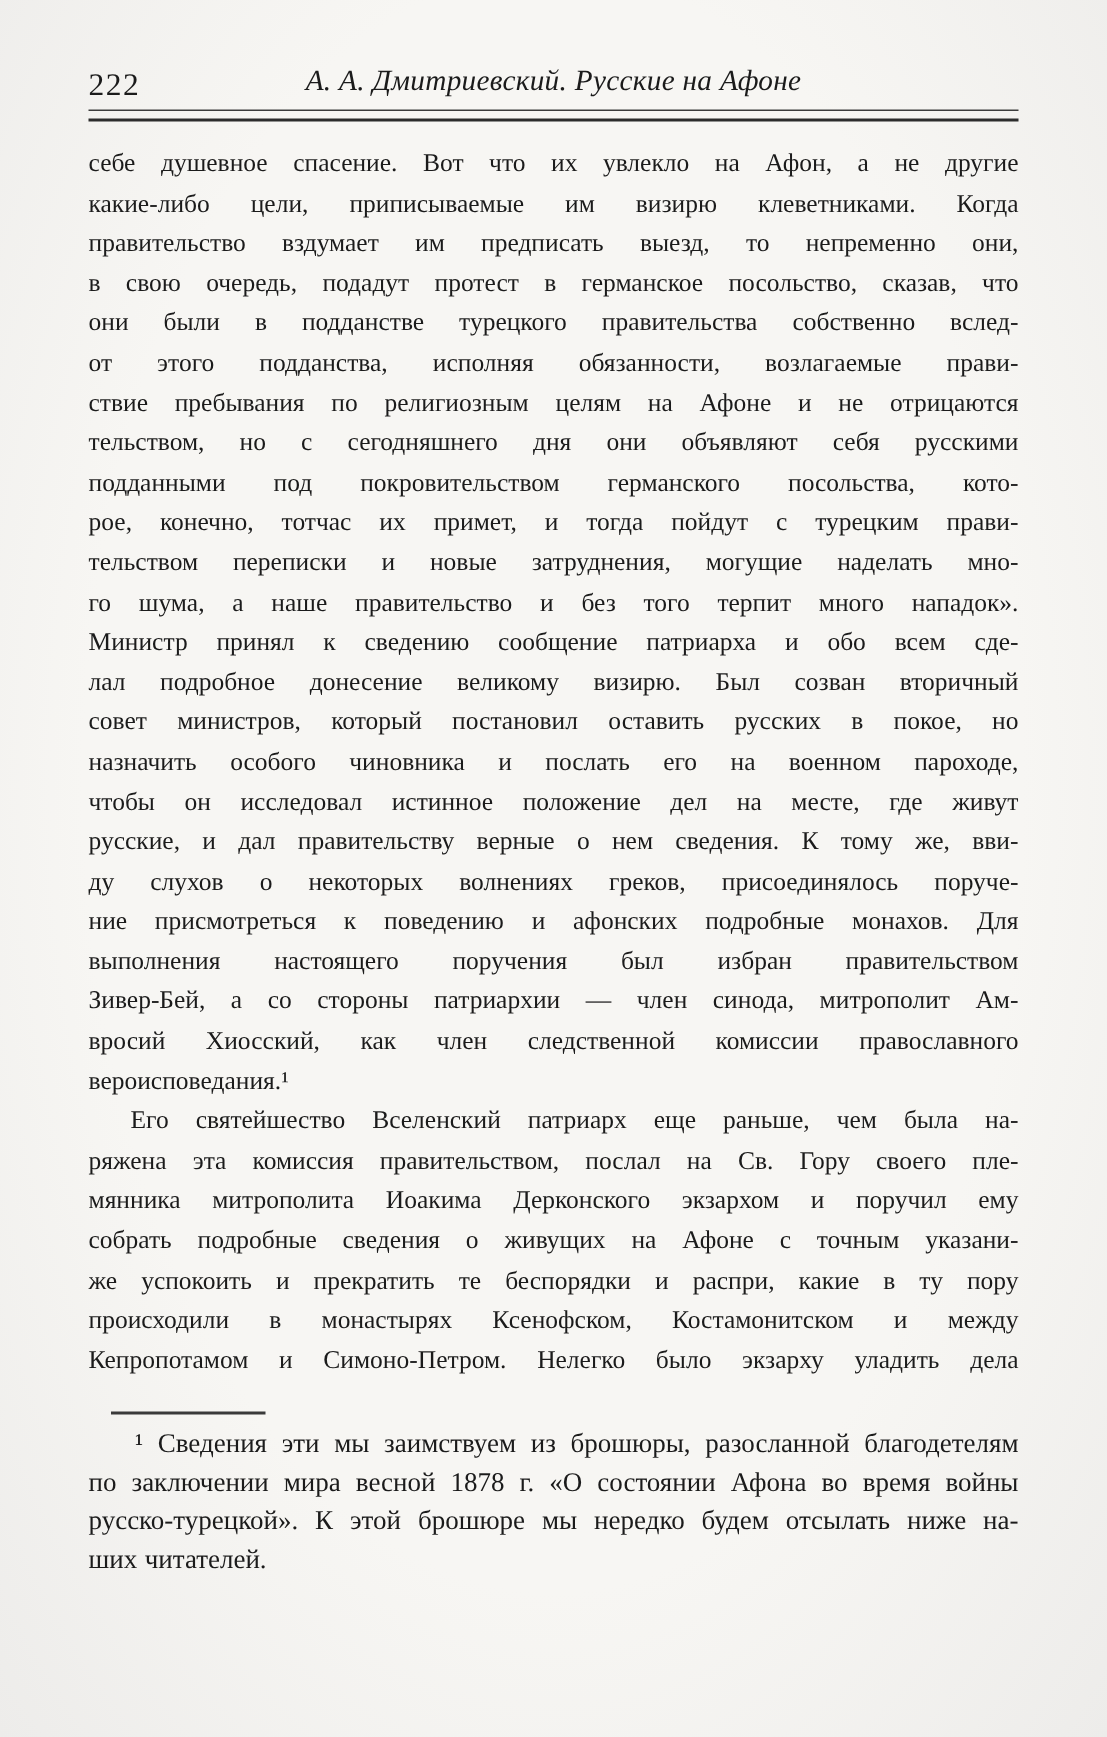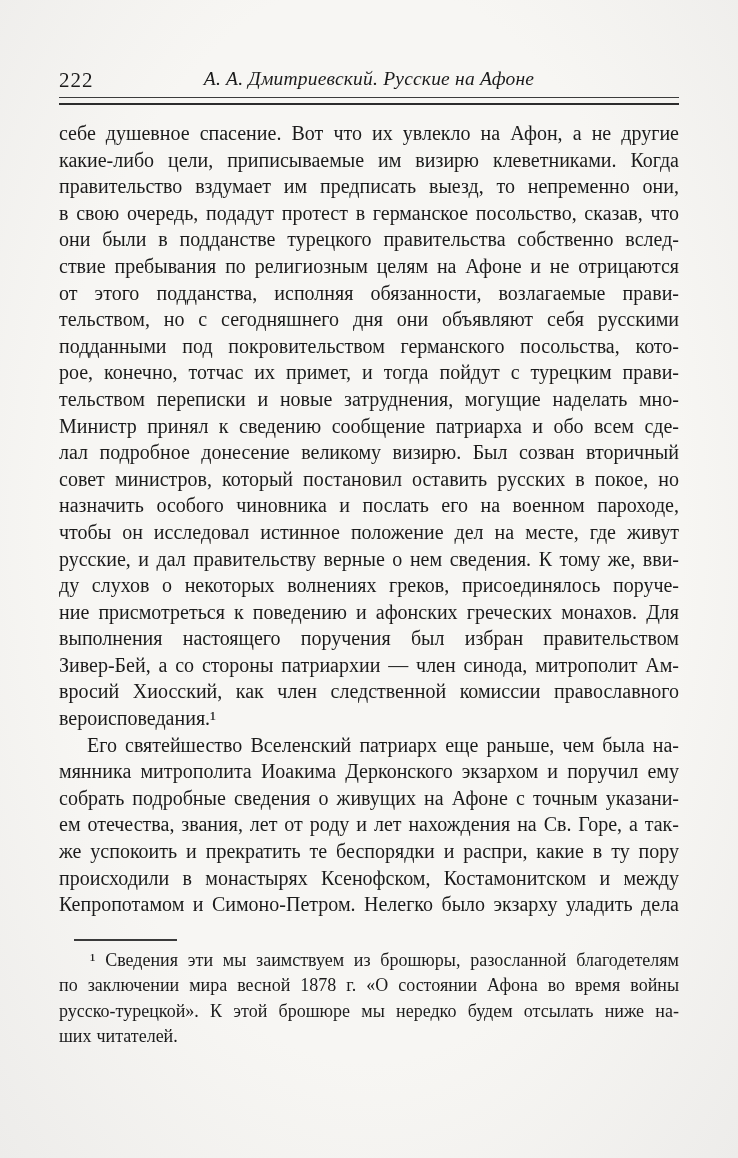--- a/index.html
+++ b/index.html
@@ -21,32 +21,31 @@
   .header{position:relative;height:26px;}
   .page-number{
     position:absolute;left:0;top:0;
     font-size:21px;letter-spacing:1px;
   }
   .running-title{
     text-align:center;
     font-style:italic;
     font-size:19.5px;
     letter-spacing:.2px;
-    margin-top:24px;
   }
   .header-rule{
     height:5px;
     border-top:1px solid #3c3c3c;
     border-bottom:2px solid #2c2c2c;
     margin-top:3px;
   }
   
   .body-text{
     margin-top:15px;
-    font-size:20px;
+    font-size:17px;
     line-height:26.6px;
   }
   .line{
     text-align:justify;
     text-align-last:justify;
     word-spacing:.5px;
   }
   .line.para-end{text-align-last:left;}
   .line.indent{text-indent:28px;}
   
@@ -73,44 +72,45 @@
   </div>
   <div class="header-rule"></div>
 
   <div class="body-text">
       <div>
         <div class="line">себе душевное спасение. Вот что их увлекло на Афон, а не другие</div>
         <div class="line">какие-либо цели, приписываемые им визирю клеветниками. Когда</div>
         <div class="line">правительство вздумает им предписать выезд, то непременно они,</div>
         <div class="line">в свою очередь, подадут протест в германское посольство, сказав, что</div>
         <div class="line">они были в подданстве турецкого правительства собственно вслед-</div>
+        <div class="line">от этого подданства, исполняя обязанности, возлагаемые прави-</div>
         <div class="line">ствие пребывания по религиозным целям на Афоне и не отрицаются</div>
-        <div class="line">от этого подданства, исполняя обязанности, возлагаемые прави-</div>
         <div class="line">тельством, но с сегодняшнего дня они объявляют себя русскими</div>
         <div class="line">подданными под покровительством германского посольства, кото-</div>
         <div class="line">рое, конечно, тотчас их примет, и тогда пойдут с турецким прави-</div>
         <div class="line">тельством переписки и новые затруднения, могущие наделать мно-</div>
+        <div class="line">го шума, а наше правительство и без того терпит много нападок».</div>
         <div class="line">Министр принял к сведению сообщение патриарха и обо всем сде-</div>
         <div class="line">лал подробное донесение великому визирю. Был созван вторичный</div>
         <div class="line">совет министров, который постановил оставить русских в покое, но</div>
         <div class="line">назначить особого чиновника и послать его на военном пароходе,</div>
         <div class="line">чтобы он исследовал истинное положение дел на месте, где живут</div>
         <div class="line">русские, и дал правительству верные о нем сведения. К тому же, вви-</div>
         <div class="line">ду слухов о некоторых волнениях греков, присоединялось поруче-</div>
-        <div class="line">ние присмотреться к поведению и афонских греческих монахов. Для</div>
+        <div class="line">ние присмотреться к поведению и афонских подробные монахов. Для</div>
         <div class="line">выполнения настоящего поручения был избран правительством</div>
         <div class="line">Зивер-Бей, а со стороны патриархии — член синода, митрополит Ам-</div>
         <div class="line">вросий Хиосский, как член следственной комиссии православного</div>
         <div class="line para-end">вероисповедания.¹</div>
       </div>
       <div>
         <div class="line indent">Его святейшество Вселенский патриарх еще раньше, чем была на-</div>
+        <div class="line">ряжена эта комиссия правительством, послал на Св. Гору своего пле-</div>
         <div class="line">мянника митрополита Иоакима Дерконского экзархом и поручил ему</div>
         <div class="line">собрать подробные сведения о живущих на Афоне с точным указани-</div>
-        <div class="line">ем отечества, звания, лет от роду и лет нахождения на Св. Горе, а так-</div>
         <div class="line">же успокоить и прекратить те беспорядки и распри, какие в ту пору</div>
         <div class="line">происходили в монастырях Ксенофском, Костамонитском и между</div>
         <div class="line">Кепропотамом и Симоно-Петром. Нелегко было экзарху уладить дела</div>
       </div>
     </div>
 
   <hr class="footnote-separator">
 
   <div class="footnote">
       <div>

